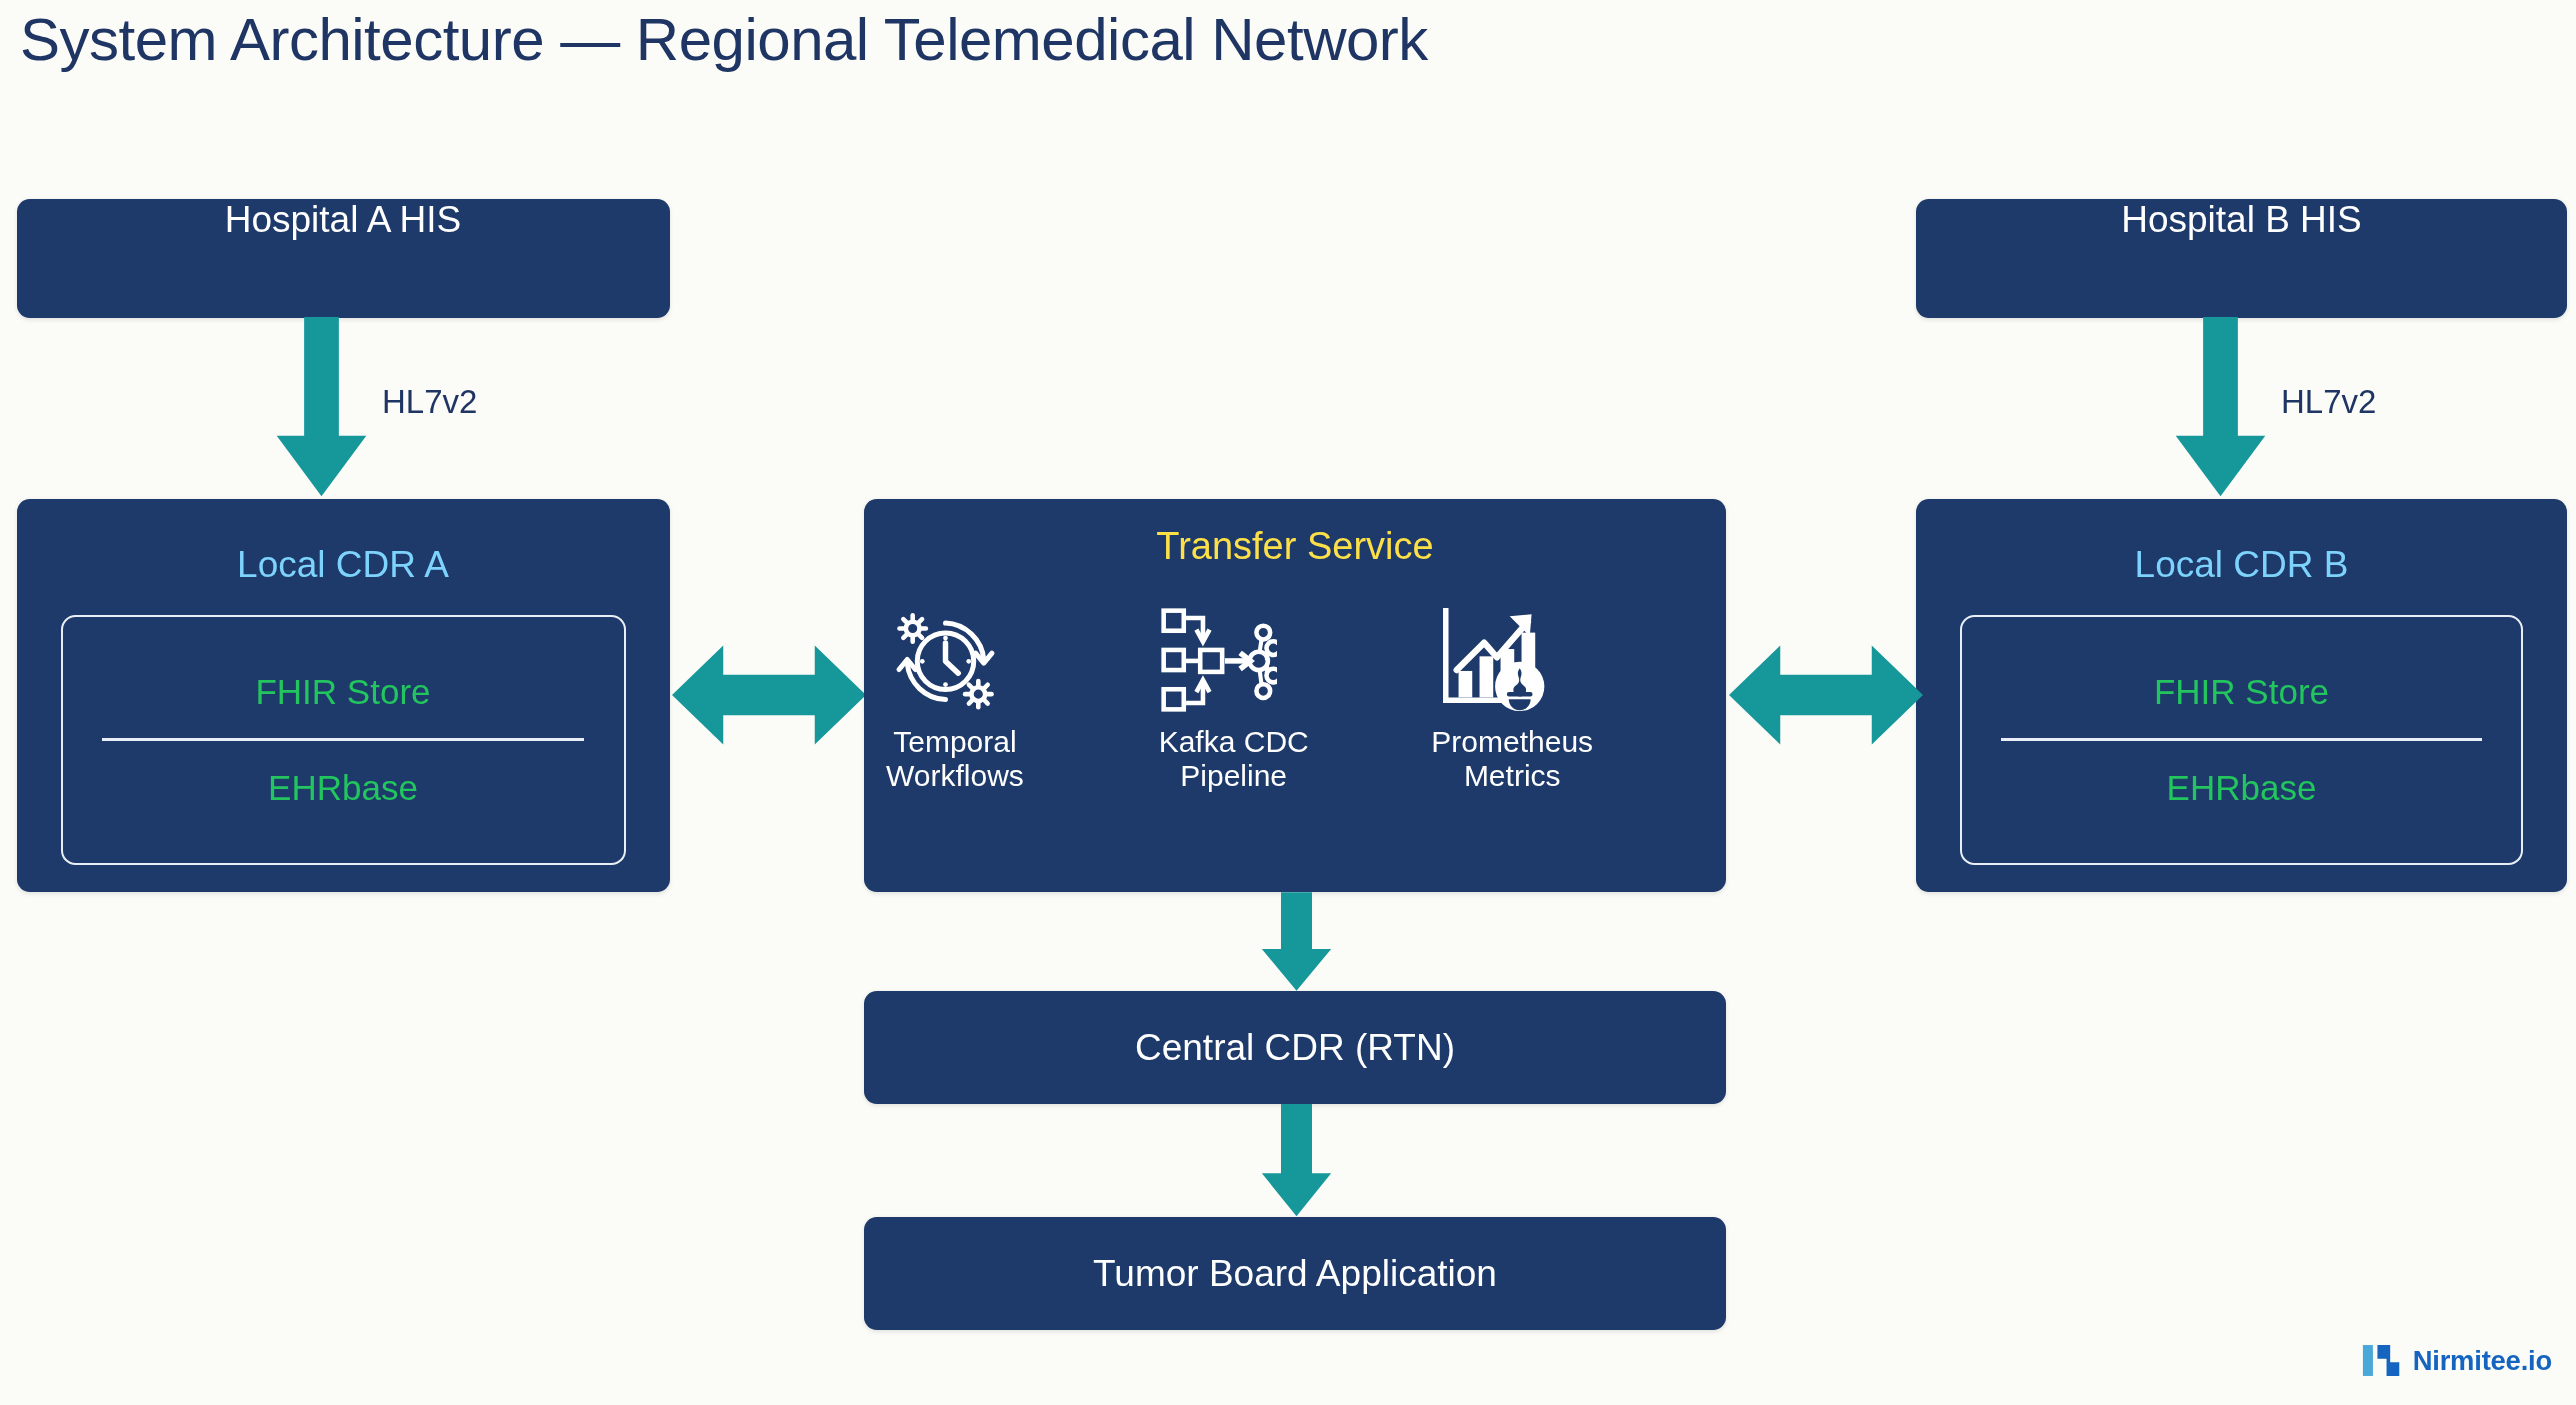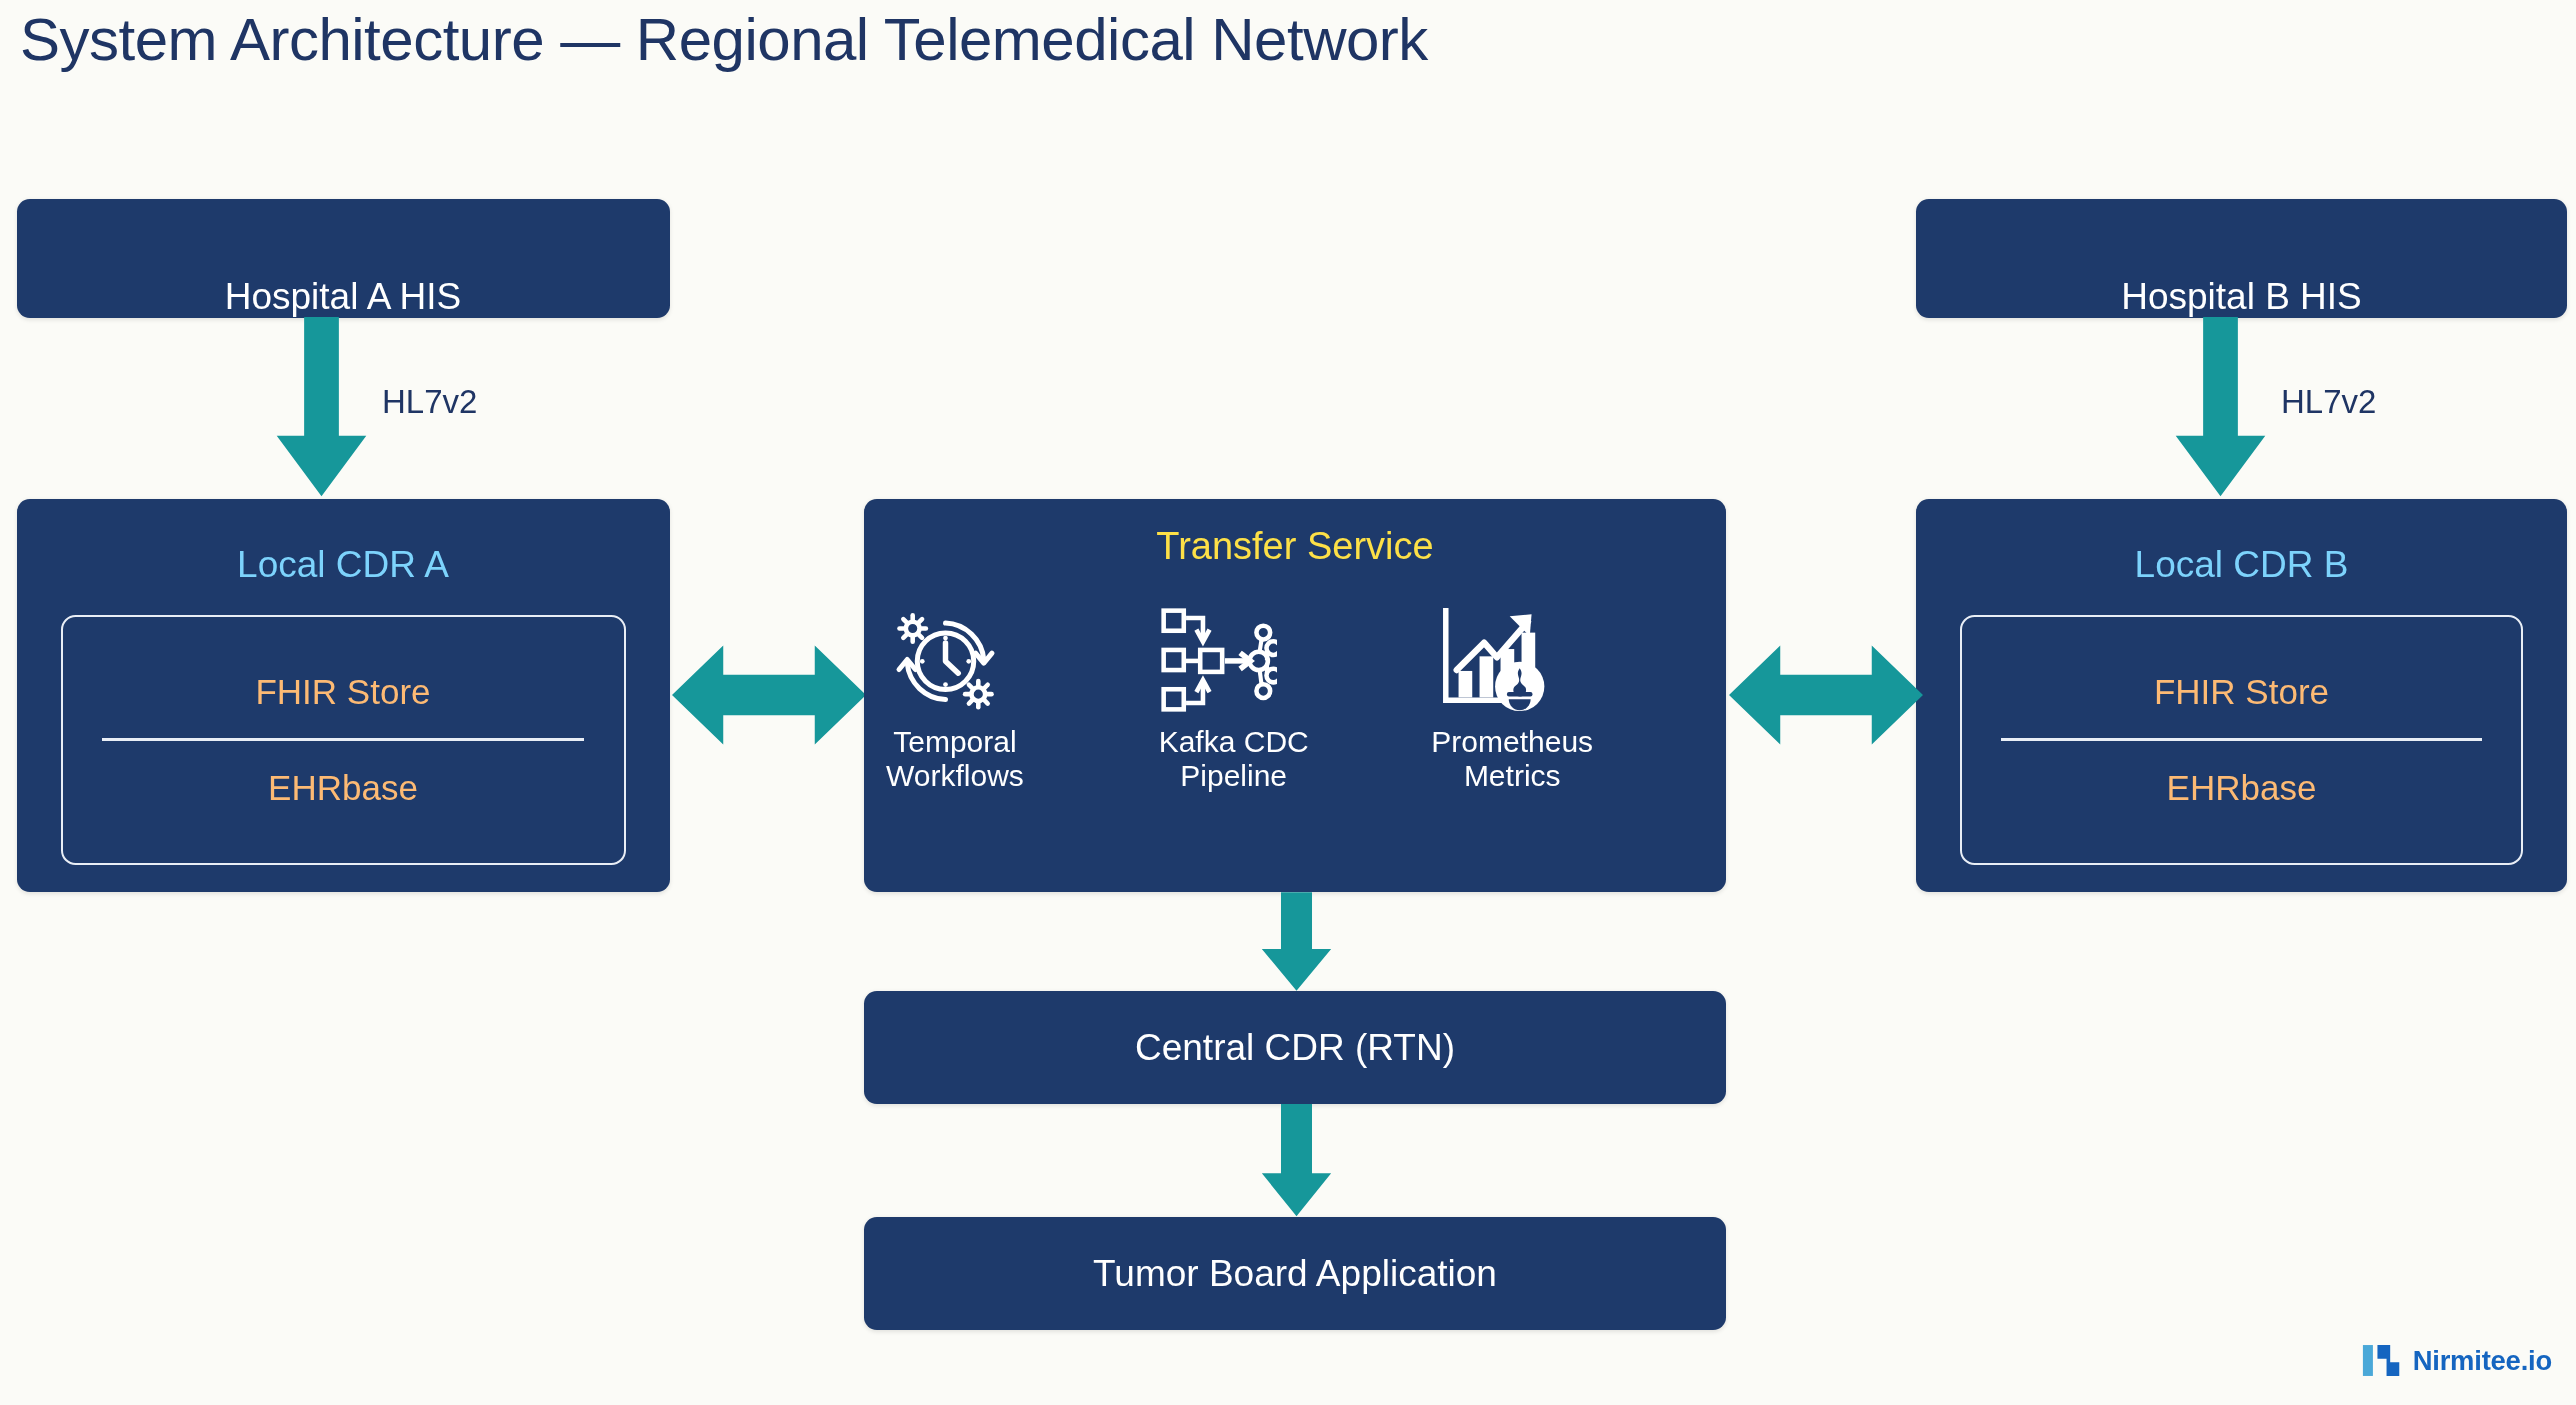--- a/index.html
+++ b/index.html
@@ -42,21 +42,21 @@
     color: #ffffff;
     font-size: 37px;
     font-weight: 400;
     text-align: center;
     white-space: nowrap;
   }
 
   
   .hospital {
     display: flex;
-    align-items: flex-end;
+    align-items: flex-start;
     justify-content: center;
   }
   #hospital-a { left: 16.5px;   top: 199px; width: 653px;  height: 119px; }
   #hospital-b { left: 1916px; top: 199px; width: 651px;  height: 119px; }
 
   
   .cdr {
     padding-top: 20px;
   }
   #cdr-a { left: 16.5px;   top: 499px; width: 653px; height: 393px; }
@@ -78,21 +78,21 @@
     top: 116px;
     bottom: 27.4px;
     border: 2.7px solid #e9eef6;
     border-radius: 14.6px;
     display: flex;
     flex-direction: column;
     align-items: center;
     justify-content: center;
   }
   .store-line {
-    color: #fdba74;
+    color: #22c55e;
     font-size: 35px;
     text-align: center;
     white-space: nowrap;
     flex: 0 0 auto;
     height: 68px;
     line-height: 68px;
   }
   .store-divider {
     width: 86%;
     height: 2.7px;

